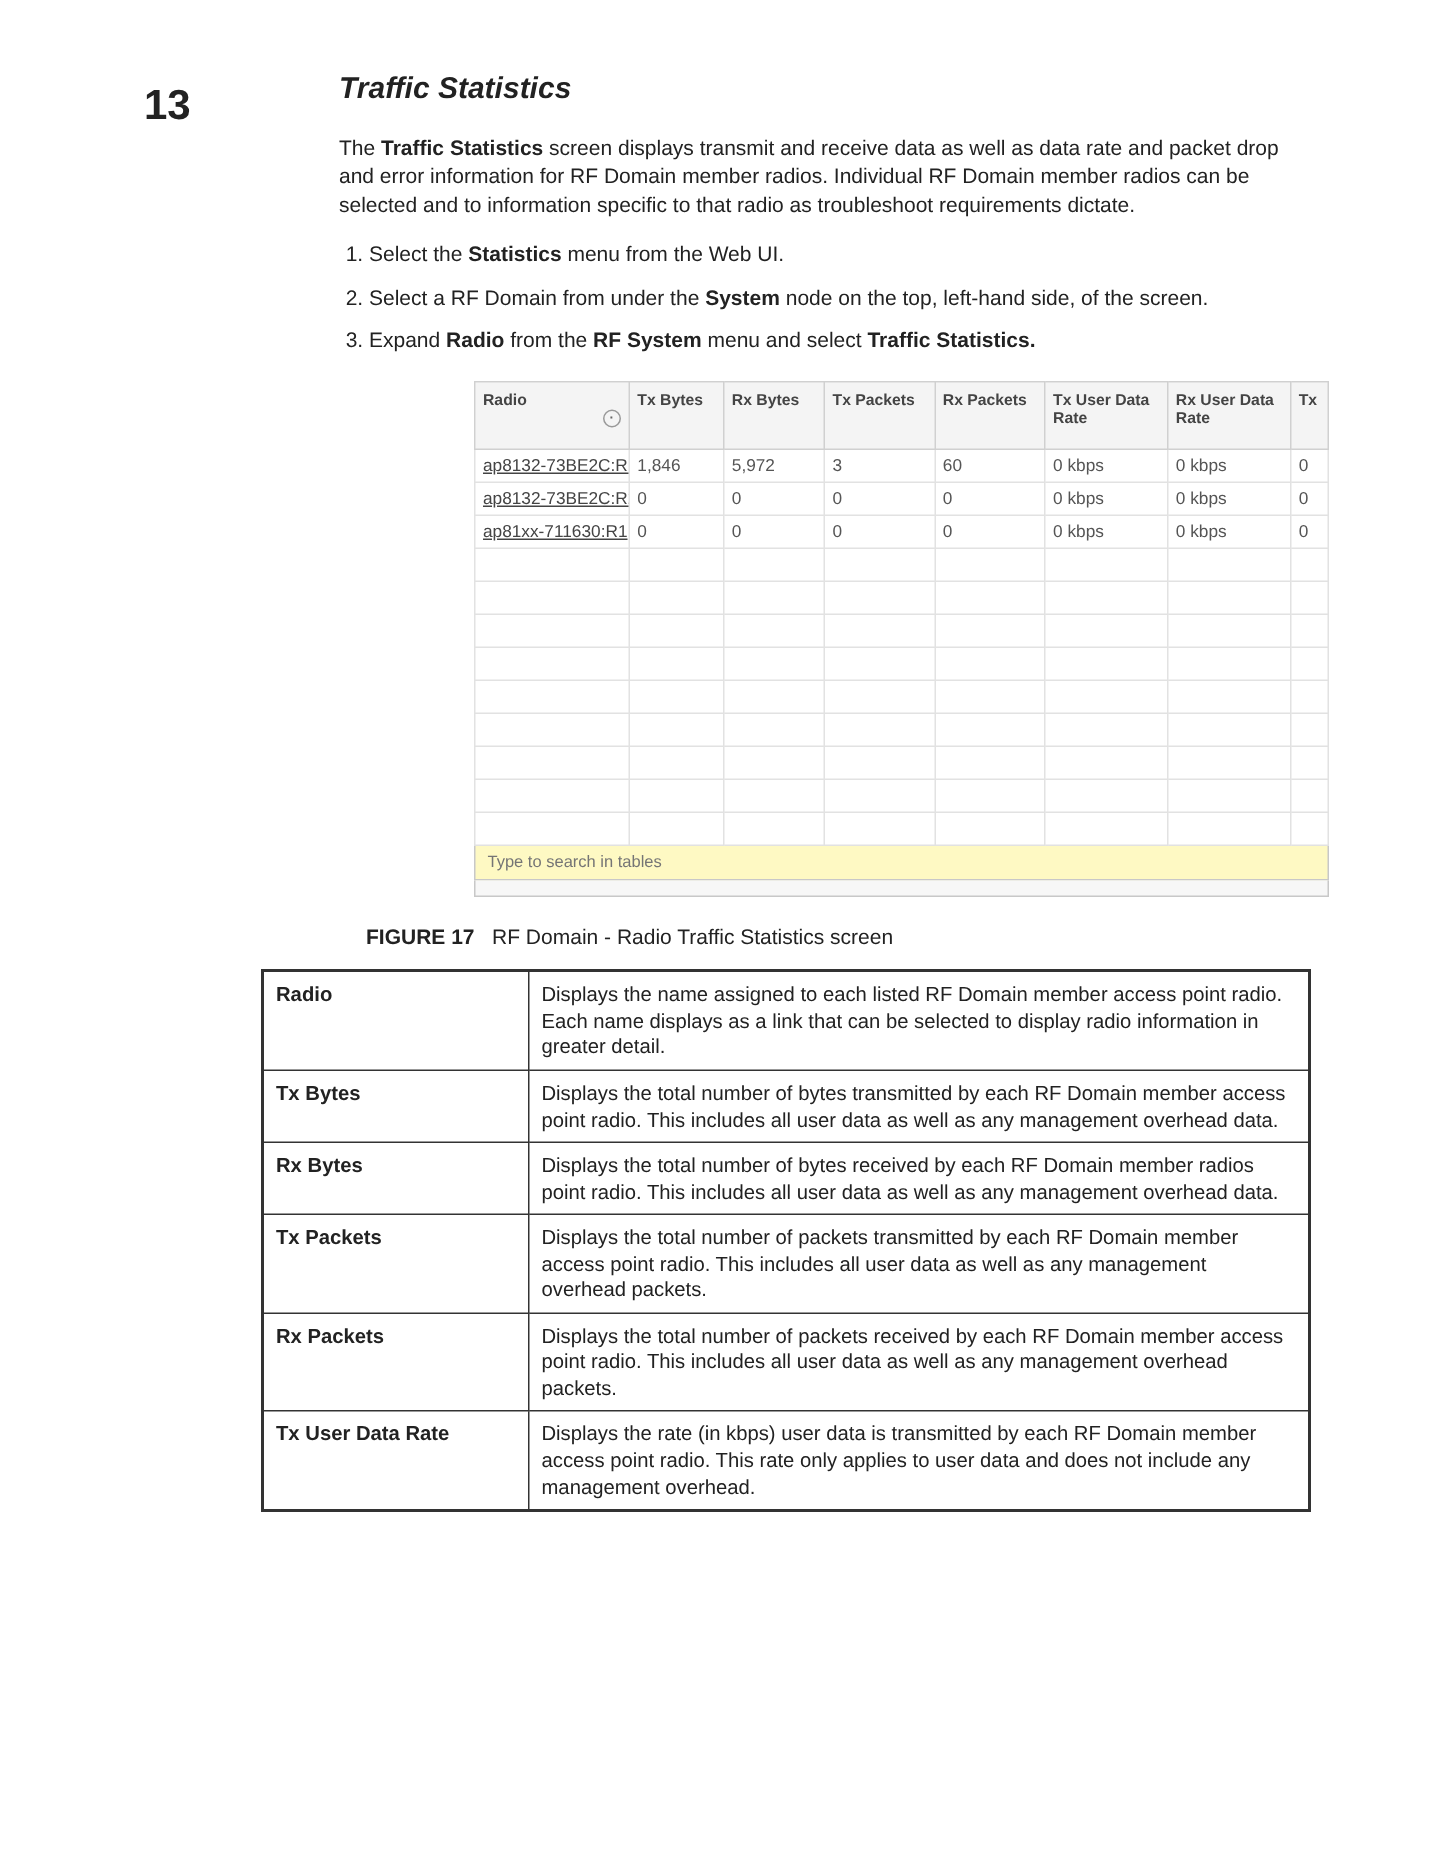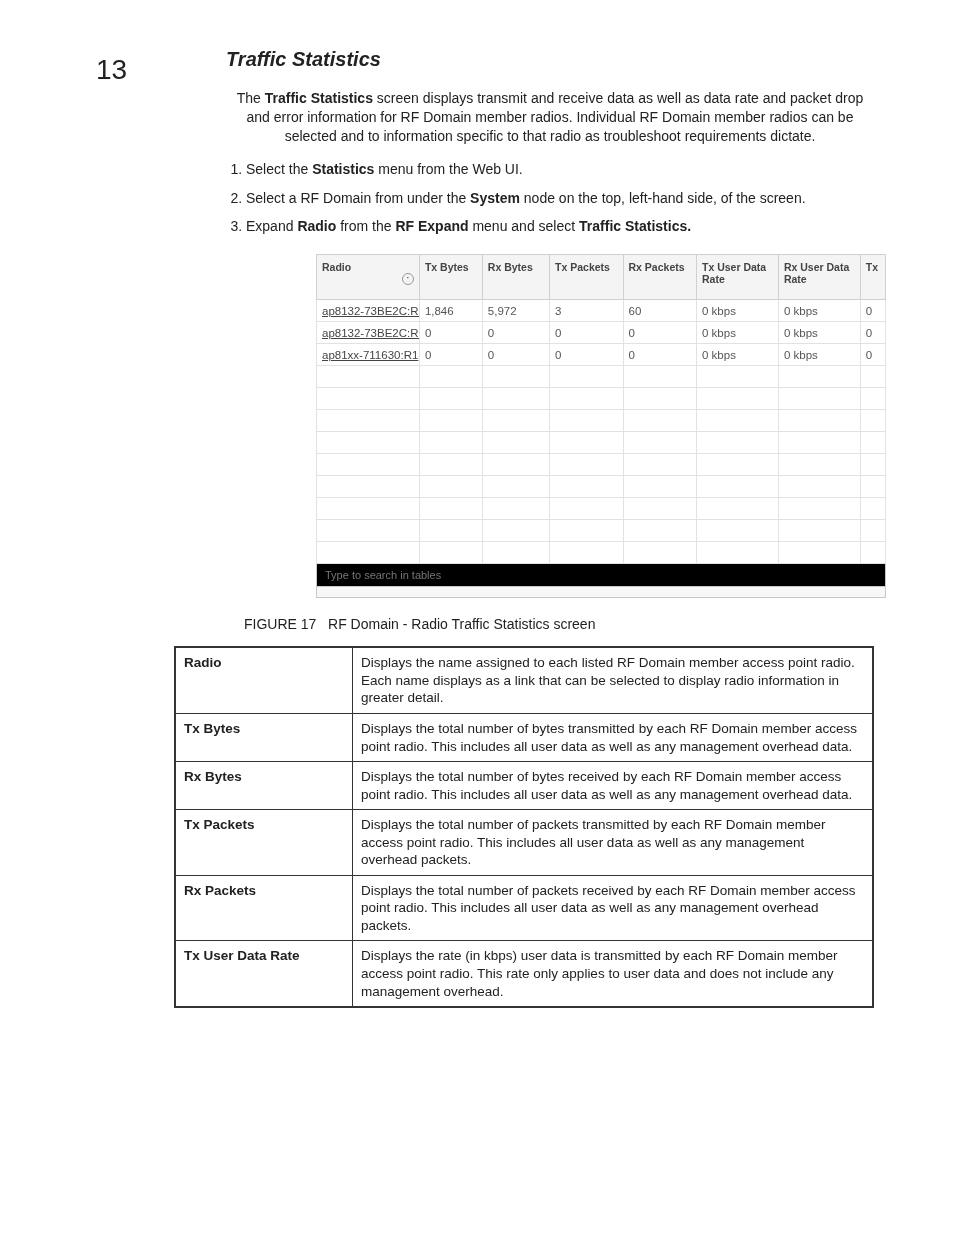--- a/index.html
+++ b/index.html
@@ -15,40 +15,39 @@
     min-height: 1235px;
     box-sizing: border-box;
     padding: 48px 80px 60px 96px;
     position: relative;
   }
   .chapter-num {
     position: absolute;
     top: 54px;
     left: 96px;
     font-size: 28px;
-    font-weight: 400;
+    font-weight: 700;
     text-align: center;
   }
   .content {
     margin-left: 130px;
   }
   .content-wide {
     margin-left: 0;
   }
   h2.section-title {
     font-style: italic;
     font-weight: 700;
     font-size: 20px;
     margin: 0 0 18px 0;
     color: #222;
   }
   p.body {
     margin: 0 0 14px 0;
     line-height: 1.35;
-    text-align: center;
   }
   strong { font-weight: 700; }
   ol.steps {
     margin: 0 0 18px 0;
     padding-left: 20px;
   }
   ol.steps li {
     margin-bottom: 10px;
     line-height: 1.35;
   }
@@ -95,21 +94,21 @@
     overflow: hidden;
     white-space: nowrap;
   }
   table.data-grid td.link {
     text-decoration: underline;
     color: #444;
   }
   .search-row {
     border: 1px solid #c8c8c8;
     border-top: none;
-    background: #000000;
+    background: #fef9c3;
     padding: 4px 6px;
   }
   .search-row input {
     border: none;
     width: 100%;
     font-size: 11px;
     color: #888;
     background: transparent;
     outline: none;
   }
@@ -117,21 +116,21 @@
     height: 10px;
     border: 1px solid #c8c8c8;
     border-top: none;
     background: #f7f7f7;
   }
 
   .figure-caption {
     margin: 18px 0 14px 0;
     font-size: 14px;
   }
-  .figure-caption .fig-label { font-weight: 400; padding-left: 18px; }
+  .figure-caption .fig-label { font-weight: 700; padding-left: 18px; }
 
   
   table.field-desc {
     width: 100%;
     border-collapse: collapse;
     margin-top: 6px;
     border: 2px solid #333;
     font-size: 13.5px;
   }
   table.field-desc td {
@@ -159,21 +158,21 @@
     </p>
 
     <ol class="steps">
       <li>
         <span>Select the </span><strong>Statistics</strong><span> menu from the Web UI.</span>
       </li>
       <li>
         <span>Select a RF Domain from under the </span><strong>System</strong><span> node on the top, left-hand side, of the screen.</span>
       </li>
       <li>
-        <span>Expand </span><strong>Radio</strong><span> from the </span><strong>RF Expand</strong><span> menu and select </span><strong>Traffic Statistics.</strong>
+        <span>Expand </span><strong>Radio</strong><span> from the </span><strong>RF System</strong><span> menu and select </span><strong>Traffic Statistics.</strong>
       </li>
     </ol>
 
     <div class="screenshot">
       <table class="data-grid">
         <colgroup>
           <col style="width:98px">
           <col style="width:60px">
           <col style="width:64px">
           <col style="width:70px">
@@ -340,21 +339,21 @@
           <tr>
             <td class="fname">Radio</td>
             <td>Displays the name assigned to each listed RF Domain member access point radio. Each name displays as a link that can be selected to display radio information in greater detail.</td>
           </tr>
           <tr>
             <td class="fname">Tx Bytes</td>
             <td>Displays the total number of bytes transmitted by each RF Domain member access point radio. This includes all user data as well as any management overhead data.</td>
           </tr>
           <tr>
             <td class="fname">Rx Bytes</td>
-            <td>Displays the total number of bytes received by each RF Domain member access point radio. This includes all user data as well as any management overhead data.</td>
+            <td>Displays the total number of bytes received by each RF Domain member radios point radio. This includes all user data as well as any management overhead data.</td>
           </tr>
           <tr>
             <td class="fname">Tx Packets</td>
             <td>Displays the total number of packets transmitted by each RF Domain member access point radio. This includes all user data as well as any management overhead packets.</td>
           </tr>
           <tr>
             <td class="fname">Rx Packets</td>
             <td>Displays the total number of packets received by each RF Domain member access point radio. This includes all user data as well as any management overhead packets.</td>
           </tr>
           <tr>

